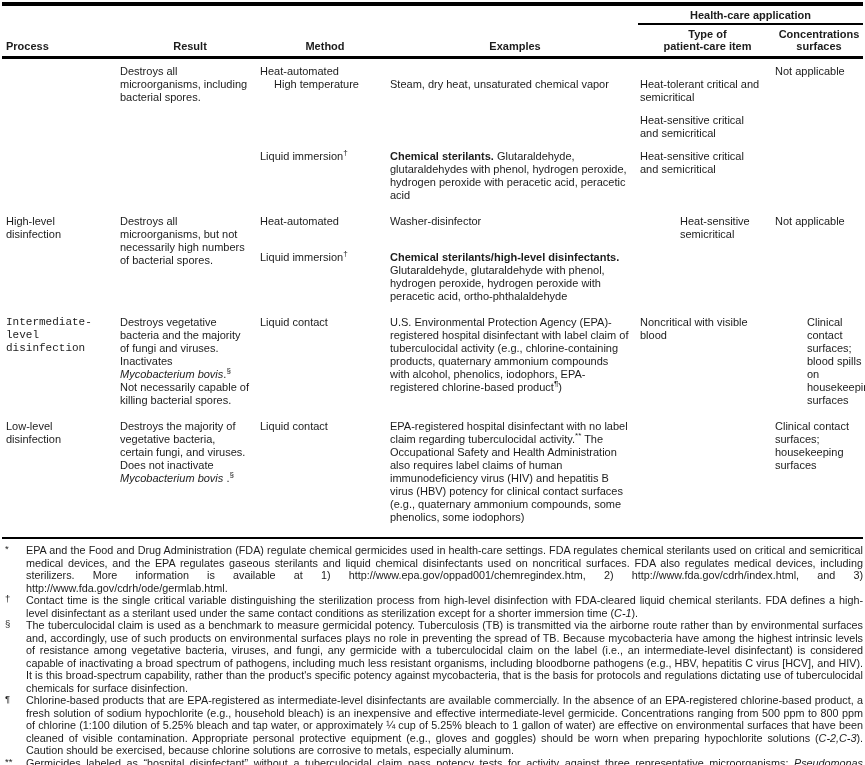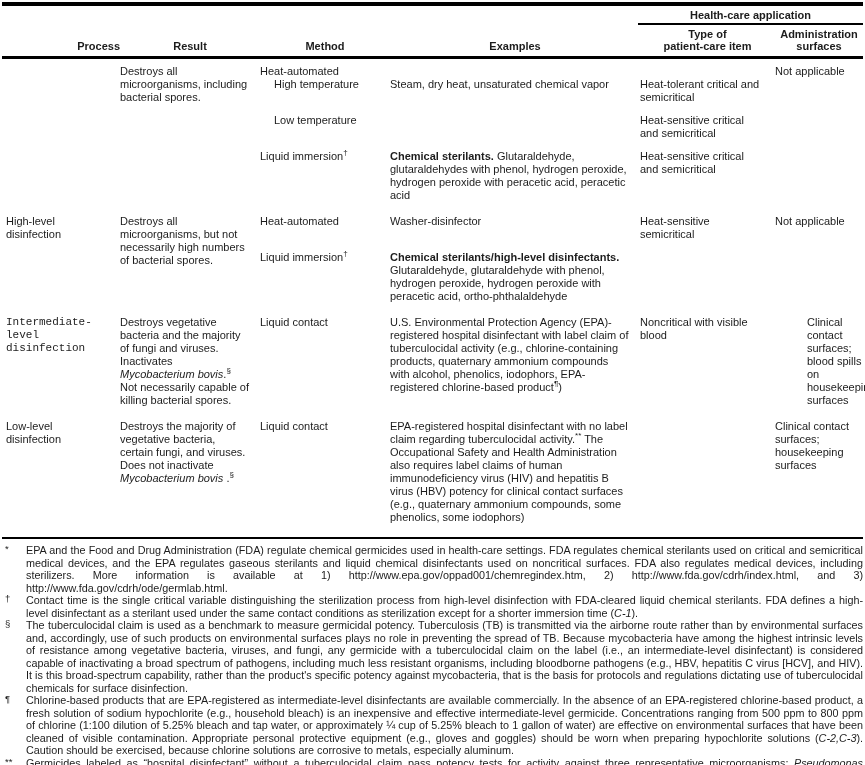--- a/index.html
+++ b/index.html
@@ -15,21 +15,21 @@
     margin-left:636px; width:225px; box-sizing:border-box;
     text-align:center; font-weight:700; padding:3px 0 2px 0;
     border-bottom:2px solid #000;
   }
   .cols-row {
     display:grid; grid-template-columns:118px 140px 130px 250px 135px 88px;
     align-items:end; border-bottom:3px solid #000;
     padding:3px 0 4px 0; font-weight:700;
   }
   .col-h { white-space:pre-line; text-align:center; line-height:12px; }
-  .col-h.left { text-align:right; padding-left:4px; }
+  .col-h.left { text-align:left; padding-left:4px; }
   .tblock {
     display:grid; grid-template-columns:118px 140px 130px 250px 135px 88px;
     margin-top:13px;
   }
   .tblock.first { margin-top:6px; }
   .cell { padding-right:10px; line-height:13px; box-sizing:border-box; }
   .c-process { padding-left:4px; }
   .c-env { padding-right:0; }
   .pad { padding-top:10px; }
   .indent { padding-left:14px; }
@@ -50,48 +50,47 @@
 <div class="page">
   <div class="tbl">
     <div class="spanner">Health-care application</div>
     <div class="cols-row" id="col-headers">
         <div class="col-h left">Process</div>
         <div class="col-h">Result</div>
         <div class="col-h">Method</div>
         <div class="col-h">Examples</div>
         <div class="col-h">Type of
 patient-care item</div>
-        <div class="col-h">Administration
+        <div class="col-h">Concentrations
 surfaces</div>
       </div>
     <div id="tbody">
         <div class="tblock first">
           <div class="cell" style="grid-area: 1 / 2 / span 4;"><span>Destroys all microorganisms, including bacterial spores.</span></div>
           <div class="cell" style="grid-area: 1 / 3;"><span>Heat-automated</span></div>
           <div class="cell" style="grid-area: 1 / 4;"></div>
           <div class="cell" style="grid-area: 1 / 5;"></div>
           <div class="cell c-env" style="grid-area: 1 / 6;"><span>Not applicable</span></div>
           <div class="cell indent" style="grid-area: 2 / 3;"><span>High temperature</span></div>
           <div class="cell" style="grid-area: 2 / 4;"><span>Steam, dry heat, unsaturated chemical vapor</span></div>
           <div class="cell" style="grid-area: 2 / 5;"><span>Heat-tolerant critical and semicritical</span></div>
           <div class="cell c-env" style="grid-area: 2 / 6;"></div>
-          <div class="cell pad indent" style="grid-area: 3 / 3;"><span>Low temperature</span></div>
           <div class="cell pad" style="grid-area: 3 / 5;"><span>Heat-sensitive critical and semicritical</span></div>
           <div class="cell pad c-env" style="grid-area: 3 / 6;"></div>
           <div class="cell pad" style="grid-area: 4 / 3;"><span>Liquid immersion</span><span class="sup">†</span></div>
           <div class="cell pad" style="grid-area: 4 / 4;"><span class="b">Chemical sterilants.</span><span> Glutaraldehyde, glutaraldehydes with phenol, hydrogen peroxide, hydrogen peroxide with peracetic acid, peracetic acid</span></div>
           <div class="cell pad" style="grid-area: 4 / 5;"><span>Heat-sensitive critical and semicritical</span></div>
           <div class="cell pad c-env" style="grid-area: 4 / 6;"></div>
         </div>
         <div class="tblock">
           <div class="cell c-process" style="grid-area: 1 / 1 / span 2;"><span>High-level disinfection</span></div>
           <div class="cell" style="grid-area: 1 / 2 / span 2;"><span>Destroys all microorganisms, but not necessarily high numbers of bacterial spores.</span></div>
           <div class="cell" style="grid-area: 1 / 3;"><span>Heat-automated</span></div>
           <div class="cell" style="grid-area: 1 / 4;"><span>Washer-disinfector</span></div>
-          <div class="cell" style="grid-area: 1 / 5;"><span>Heat-sensitive semicritical</span></div>
+          <div class="cell" style="grid-area: 1 / 5; margin-left: 40px;"><span>Heat-sensitive semicritical</span></div>
           <div class="cell c-env" style="grid-area: 1 / 6;"><span>Not applicable</span></div>
           <div class="cell pad" style="grid-area: 2 / 3;"><span>Liquid immersion</span><span class="sup">†</span></div>
           <div class="cell pad" style="grid-area: 2 / 4;"><span class="b">Chemical sterilants/high-level disinfectants.</span><span> Glutaraldehyde, glutaraldehyde with phenol, hydrogen peroxide, hydrogen peroxide with peracetic acid, ortho-phthalaldehyde</span></div>
           <div class="cell pad" style="grid-area: 2 / 5;"></div>
           <div class="cell pad c-env" style="grid-area: 2 / 6;"></div>
         </div>
         <div class="tblock">
           <div class="cell c-process" style="grid-area: 1 / 1 / span 1; font-family: Liberation Mono, monospace;"><span>Intermediate-level disinfection</span></div>
           <div class="cell" style="grid-area: 1 / 2 / span 1;"><span>Destroys vegetative bacteria and the majority of fungi and viruses. Inactivates </span><span class="i">Mycobacterium bovis</span><span>.</span><span class="sup">§</span><span> Not necessarily capable of killing bacterial spores.</span></div>
           <div class="cell" style="grid-area: 1 / 3;"><span>Liquid contact</span></div>

